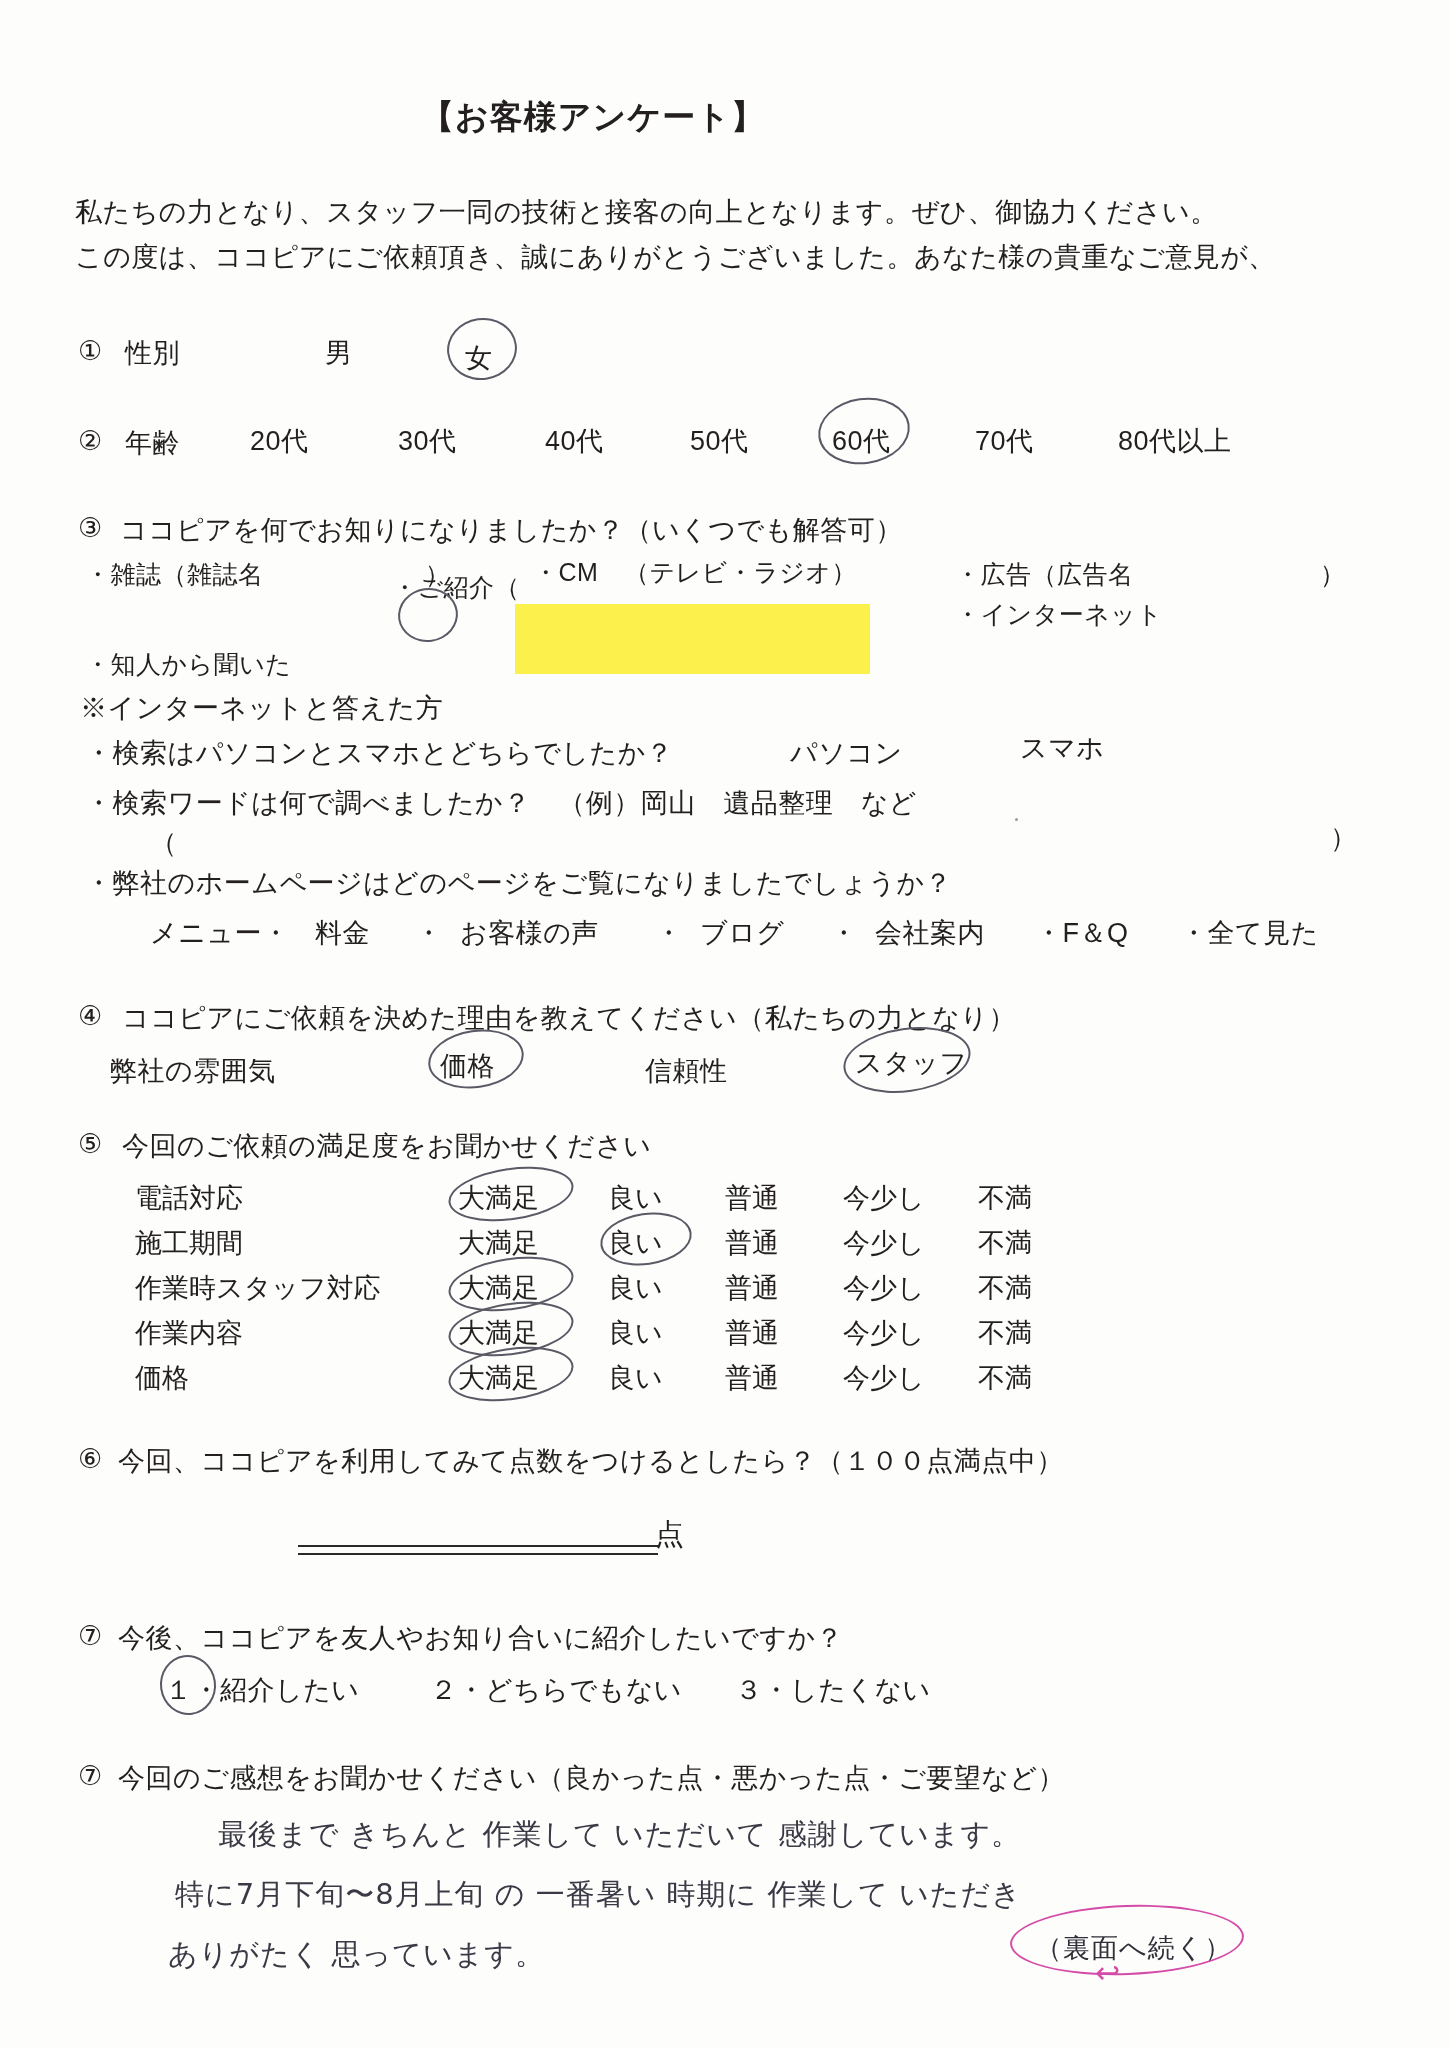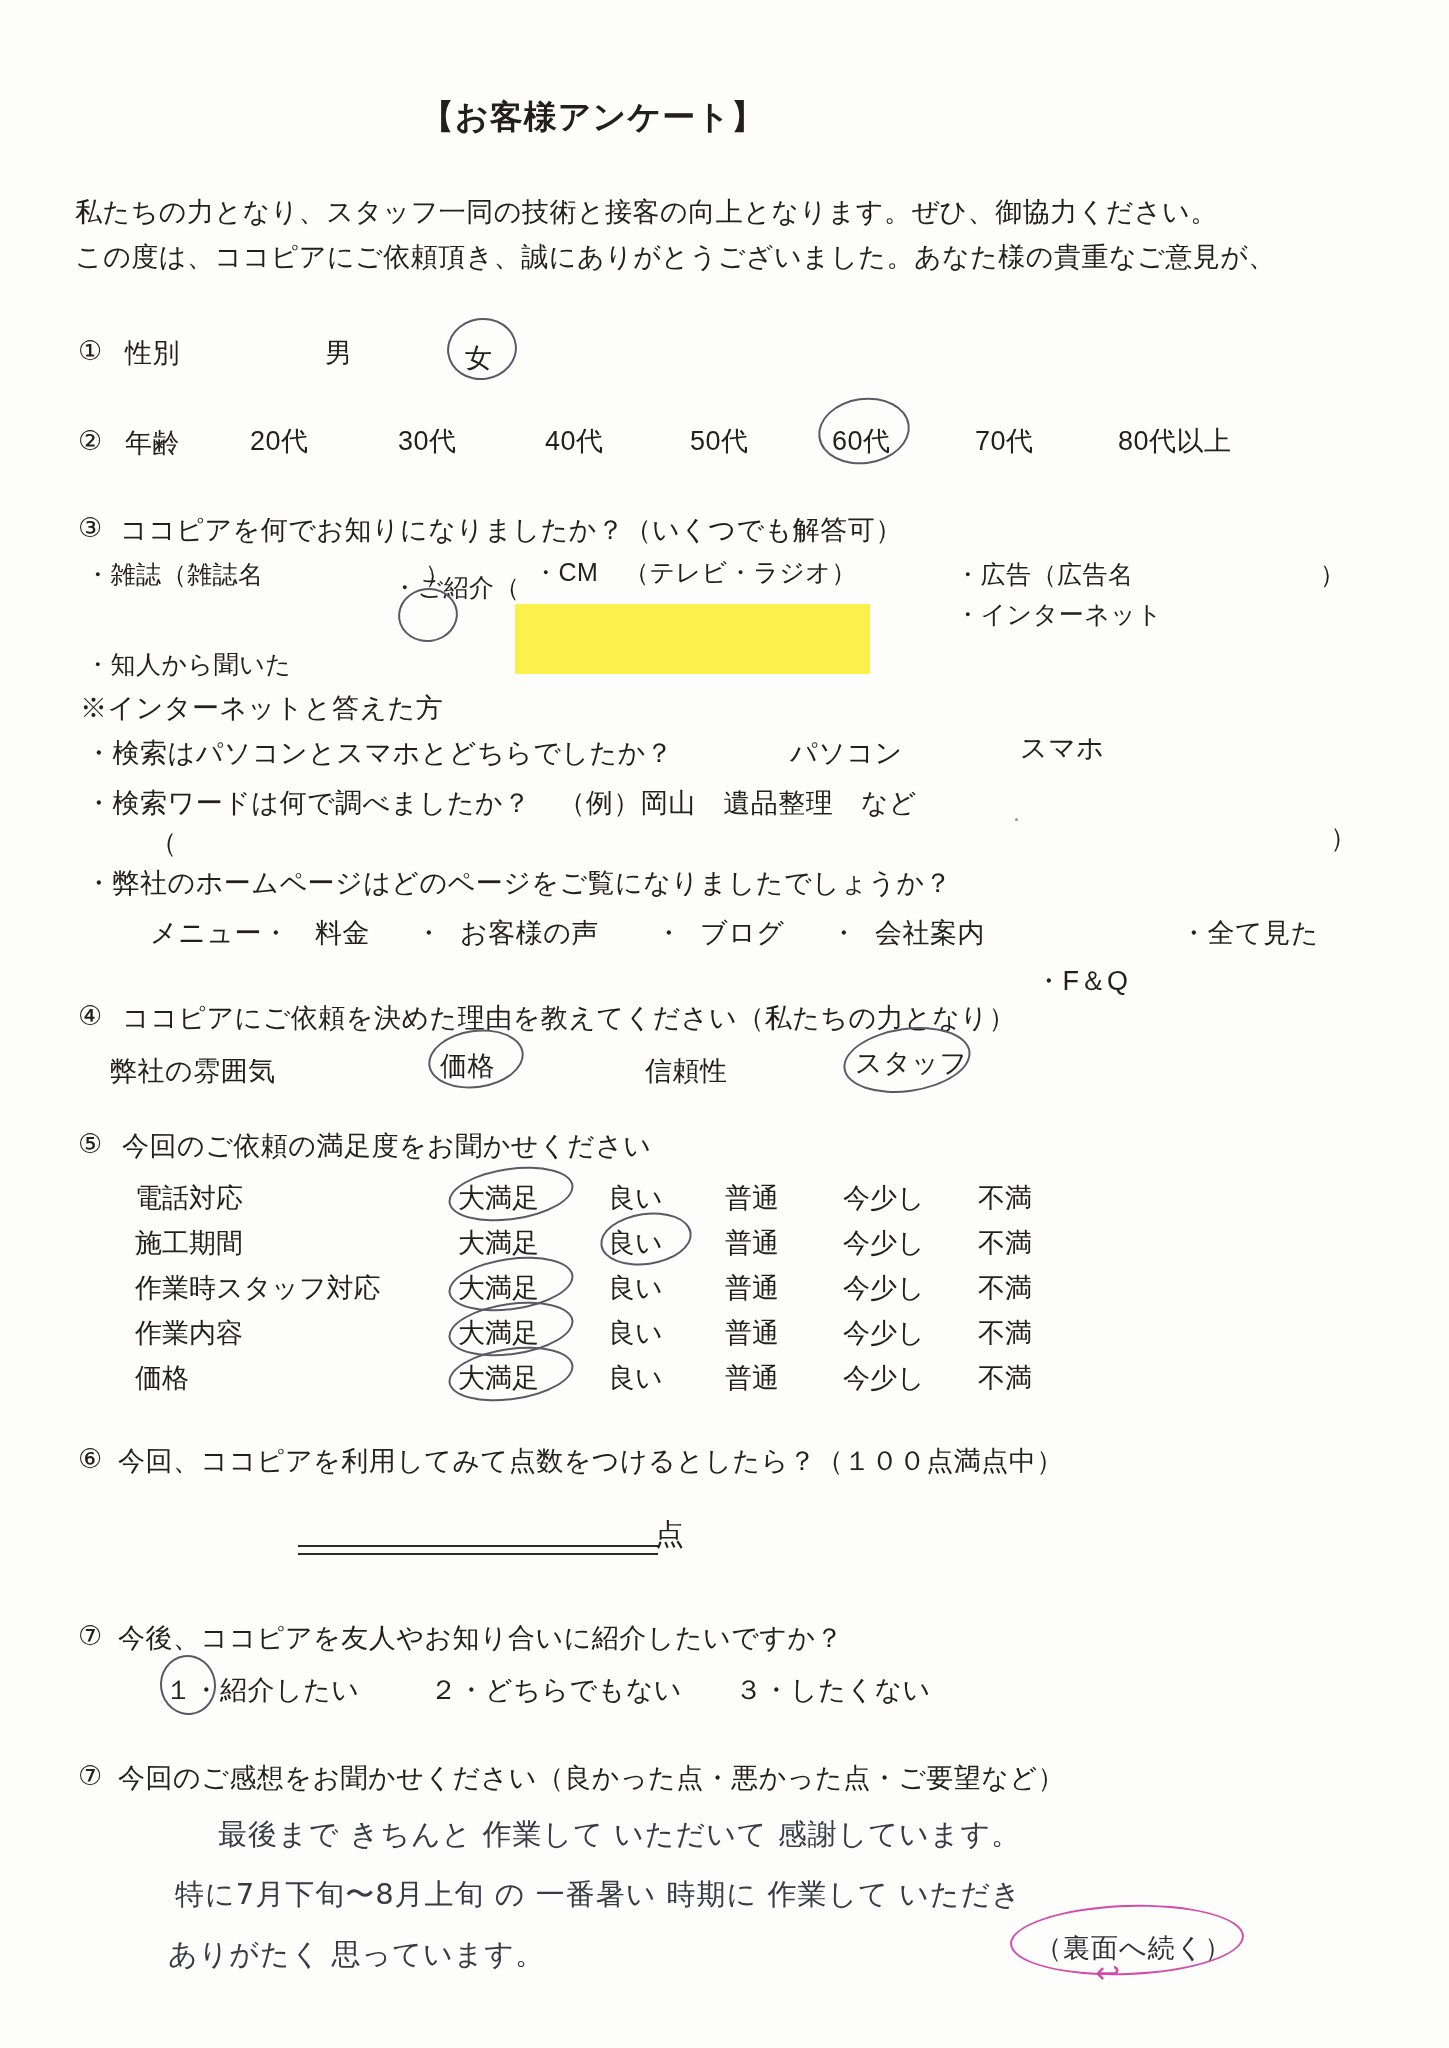--- a/index.html
+++ b/index.html
@@ -150,21 +150,21 @@
 
     <div class="ln" style="left:85px; top:865px;">・弊社のホームページはどのページをご覧になりましたでしょうか？</div>
     <div class="ln" style="left:150px; top:915px;">メニュー・</div>
     <div class="ln" style="left:315px; top:915px;">料金</div>
     <div class="ln" style="left:415px; top:915px;">・</div>
     <div class="ln" style="left:460px; top:915px;">お客様の声</div>
     <div class="ln" style="left:655px; top:915px;">・</div>
     <div class="ln" style="left:700px; top:915px;">ブログ</div>
     <div class="ln" style="left:830px; top:915px;">・</div>
     <div class="ln" style="left:875px; top:915px;">会社案内</div>
-    <div class="ln" style="left:1035px; top:915px;margin-top:48px;">・F＆Q</div>
+    <div class="ln" style="left:1035px; top:915px;">・F＆Q</div>
     <div class="ln" style="left:1180px; top:915px;">・全て見た</div>
 
     <div class="ln" style="left:78px; top:1000px;">④</div>
     <div class="ln" style="left:122px; top:1000px;">ココピアにご依頼を決めた理由を教えてください（私たちの力となり）</div>
     <div class="ln" style="left:110px; top:1053px;">弊社の雰囲気</div>
     <div class="ln" style="left:440px; top:1048px;">価格</div>
     <div class="ln" style="left:645px; top:1053px;">信頼性</div>
     <div class="ln" style="left:855px; top:1045px;">スタッフ</div>
     <div class="circle" style="left:428px; top:1030px; width:92px; height:54px;"></div>
     <div class="circle" style="left:843px; top:1028px; width:124px; height:60px;"></div>

